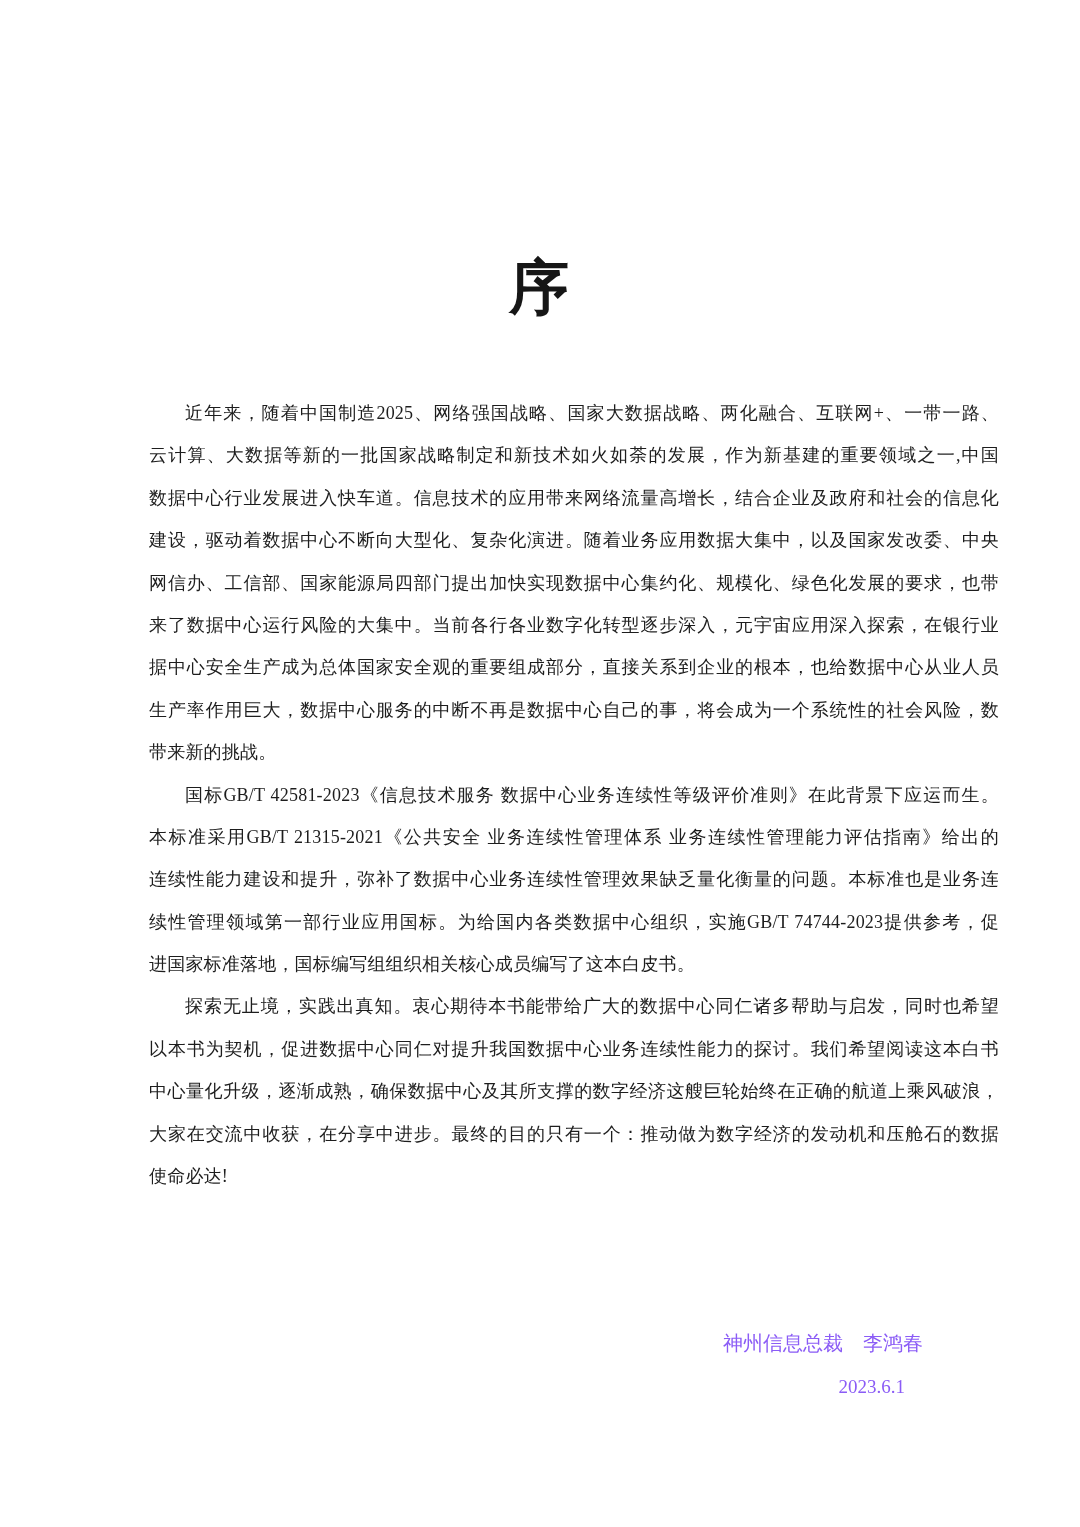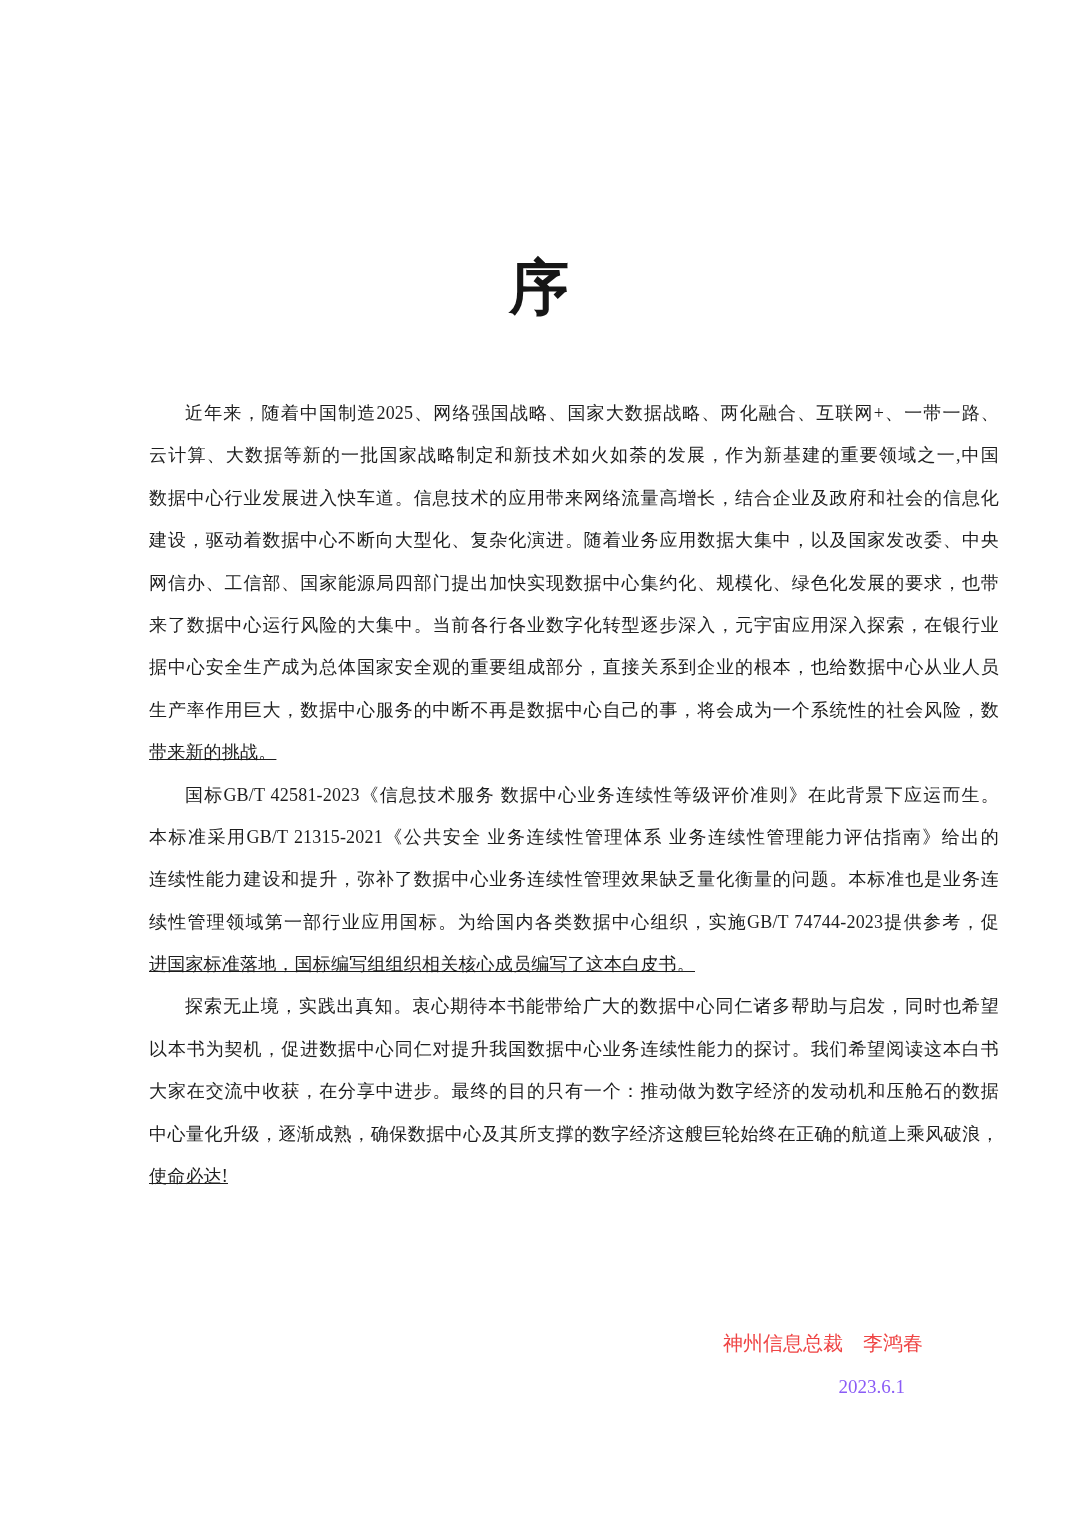--- a/index.html
+++ b/index.html
@@ -36,27 +36,27 @@
     font-size: 18px;
     line-height: 42.4px;
     height: 42.4px;
     text-align: justify;
     text-align-last: justify;
     letter-spacing: 0.2px;
     white-space: normal;
     overflow: hidden;
   }
   .line.indent { text-indent: 2em; }
-  .line.p-last { text-align-last: left; text-decoration: underline; }
+  .line.p-last { text-align-last: left; }
   .signature-line {
     position: absolute;
     top: 1330px;
     right: 157px;
     font-size: 20px;
-    color: #ef4444;
+    color: #8b5cf6;
   }
   .date-line {
     position: absolute;
     top: 1376px;
     right: 175px;
     font-size: 19px;
     color: #8b5cf6;
   }
 </style>
 </head>
@@ -84,22 +84,22 @@
       <div class="line indent">国标GB/T 42581-2023《信息技术服务 数据中心业务连续性等级评价准则》在此背景下应运而生。</div>
       <div class="line">本标准采用GB/T 21315-2021《公共安全 业务连续性管理体系 业务连续性管理能力评估指南》给出的</div>
       <div class="line">连续性能力建设和提升，弥补了数据中心业务连续性管理效果缺乏量化衡量的问题。本标准也是业务连</div>
       <div class="line">续性管理领域第一部行业应用国标。为给国内各类数据中心组织，实施GB/T 74744-2023提供参考，促</div>
       <div class="line p-last">进国家标准落地，国标编写组组织相关核心成员编写了这本白皮书。</div>
     </div>
 
     <div class="para">
       <div class="line indent">探索无止境，实践出真知。衷心期待本书能带给广大的数据中心同仁诸多帮助与启发，同时也希望</div>
       <div class="line">以本书为契机，促进数据中心同仁对提升我国数据中心业务连续性能力的探讨。我们希望阅读这本白书</div>
+      <div class="line">中心量化升级，逐渐成熟，确保数据中心及其所支撑的数字经济这艘巨轮始终在正确的航道上乘风破浪，</div>
       <div class="line">大家在交流中收获，在分享中进步。最终的目的只有一个：推动做为数字经济的发动机和压舱石的数据</div>
-      <div class="line">中心量化升级，逐渐成熟，确保数据中心及其所支撑的数字经济这艘巨轮始终在正确的航道上乘风破浪，</div>
       <div class="line p-last">使命必达!</div>
     </div>
 
   </div>
 
   <div class="signature-line">神州信息总裁　李鸿春</div>
   <div class="date-line">2023.6.1</div>
 
 </div>
 

